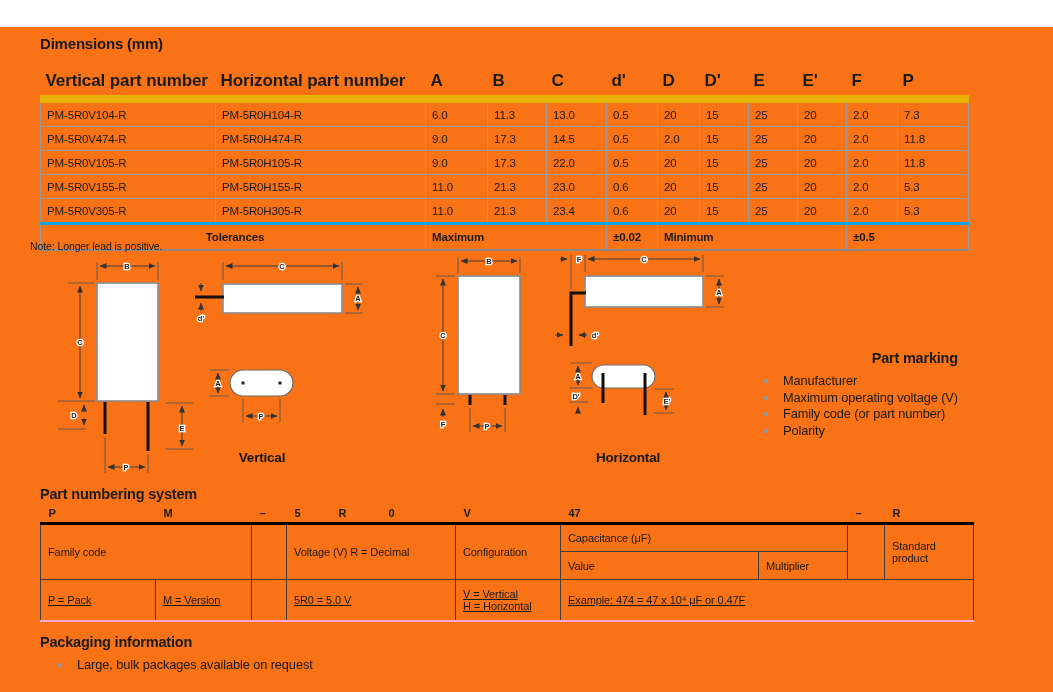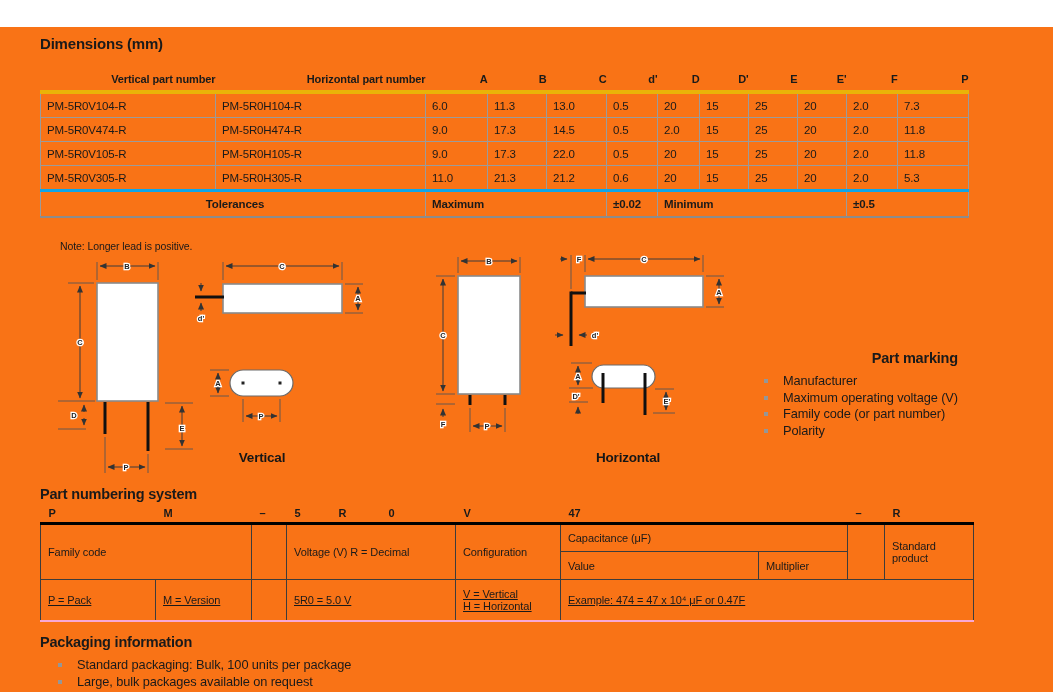--- a/index.html
+++ b/index.html
@@ -4,28 +4,28 @@
 <style>
   html,body{margin:0;padding:0;background:#fff;}
   .page{position:relative;width:1053px;height:692px;background:#f97316;overflow:hidden;
         font-family:"Liberation Sans",sans-serif;color:#1a1a1a;margin-top:27px;}
   .h1{position:absolute;left:40px;top:8px;font-size:15px;font-weight:bold;letter-spacing:-0.2px;}
   .h2{font-size:14.5px;font-weight:bold;letter-spacing:-0.2px;margin:0;}
 
   table{border-collapse:collapse;table-layout:fixed;position:absolute;}
   
   .dim{left:40px;top:42px;width:928px;}
-  .dim th{font-weight:bold;text-align:right;font-size:11px;letter-spacing:-0.1px;
-          padding:2px 0 4px 5px;border:none;border-bottom:4px solid #eab308;height:15px;}
+  .dim th{font-weight:bold;text-align:left;font-size:17px;letter-spacing:-0.1px;
+          padding:2px 0 4px 5px;border:none;border-bottom:8px solid #eab308;height:15px;}
   .dim td{border:1px solid #9b9b9b;padding:2px 2px 2px 6px;height:19px;
           font-size:11.5px;letter-spacing:-0.15px;vertical-align:middle;}
   .dim tr.tol td{font-weight:bold;border-top:3px solid #0ea5e9;border-bottom:2px solid #8c8c8c;height:20px;}
   .dim td.ctr{text-align:center;}
 
-  .note{position:absolute;left:60px;top:213px;font-size:10.5px;letter-spacing:-0.1px;}
+  .note{position:absolute;left:30px;top:213px;font-size:10.5px;letter-spacing:-0.1px;}
 
   
   .dg{position:absolute;left:40px;top:224px;}
   .dg .dl{stroke:#3d3d3d;stroke-width:1;fill:none;}
   .dg .xl{stroke:#555;stroke-width:0.9;fill:none;}
   .dg .lead{stroke:#101010;stroke-width:3;fill:none;}
   .dg .box{fill:#fff;stroke:#8a8a8a;stroke-width:1.6;}
   .dg .oval{fill:#fff;stroke:#6b6b6b;stroke-width:1.2;}
   .dg text{font-family:"Liberation Sans",sans-serif;font-size:7.5px;font-weight:bold;fill:#222;
            text-anchor:middle;paint-order:stroke;stroke:#fff;stroke-width:2.5px;}
@@ -126,25 +126,39 @@
         <td>22.0</td>
         <td>0.5</td>
         <td>20</td>
         <td>15</td>
         <td>25</td>
         <td>20</td>
         <td>2.0</td>
         <td>11.8</td>
       </tr>
       <tr>
+        <td>PM-5R0V155-R</td>
+        <td>PM-5R0H155-R</td>
+        <td>11.0</td>
+        <td>21.3</td>
+        <td>23.0</td>
+        <td>0.6</td>
+        <td>20</td>
+        <td>15</td>
+        <td>25</td>
+        <td>20</td>
+        <td>2.0</td>
+        <td>5.3</td>
+      </tr>
+      <tr>
         <td>PM-5R0V305-R</td>
         <td>PM-5R0H305-R</td>
         <td>11.0</td>
         <td>21.3</td>
-        <td>21.2</td>
+        <td>23.4</td>
         <td>0.6</td>
         <td>20</td>
         <td>15</td>
         <td>25</td>
         <td>20</td>
         <td>2.0</td>
         <td>5.3</td>
       </tr>
       <tr class="tol">
         <td class="ctr" colspan="2">Tolerances</td>
@@ -360,22 +374,18 @@
         <td colspan="4">Example: 474 = 47 x 10⁴ μF or 0.47F</td>
       </tr>
     </tbody>
   </table>
 
   <div class="blk pkg">
     <div class="h2">Packaging information</div>
     <ul>
       <li>
           <span class="sq"></span>
-          <span>Standard packaging: Bulk, 100 units per package</span>
-        </li>
-      <li>
-          <span class="sq"></span>
           <span>Large, bulk packages available on request</span>
         </li>
     </ul>
   </div>
 
 </div>
 
 </body></html>

